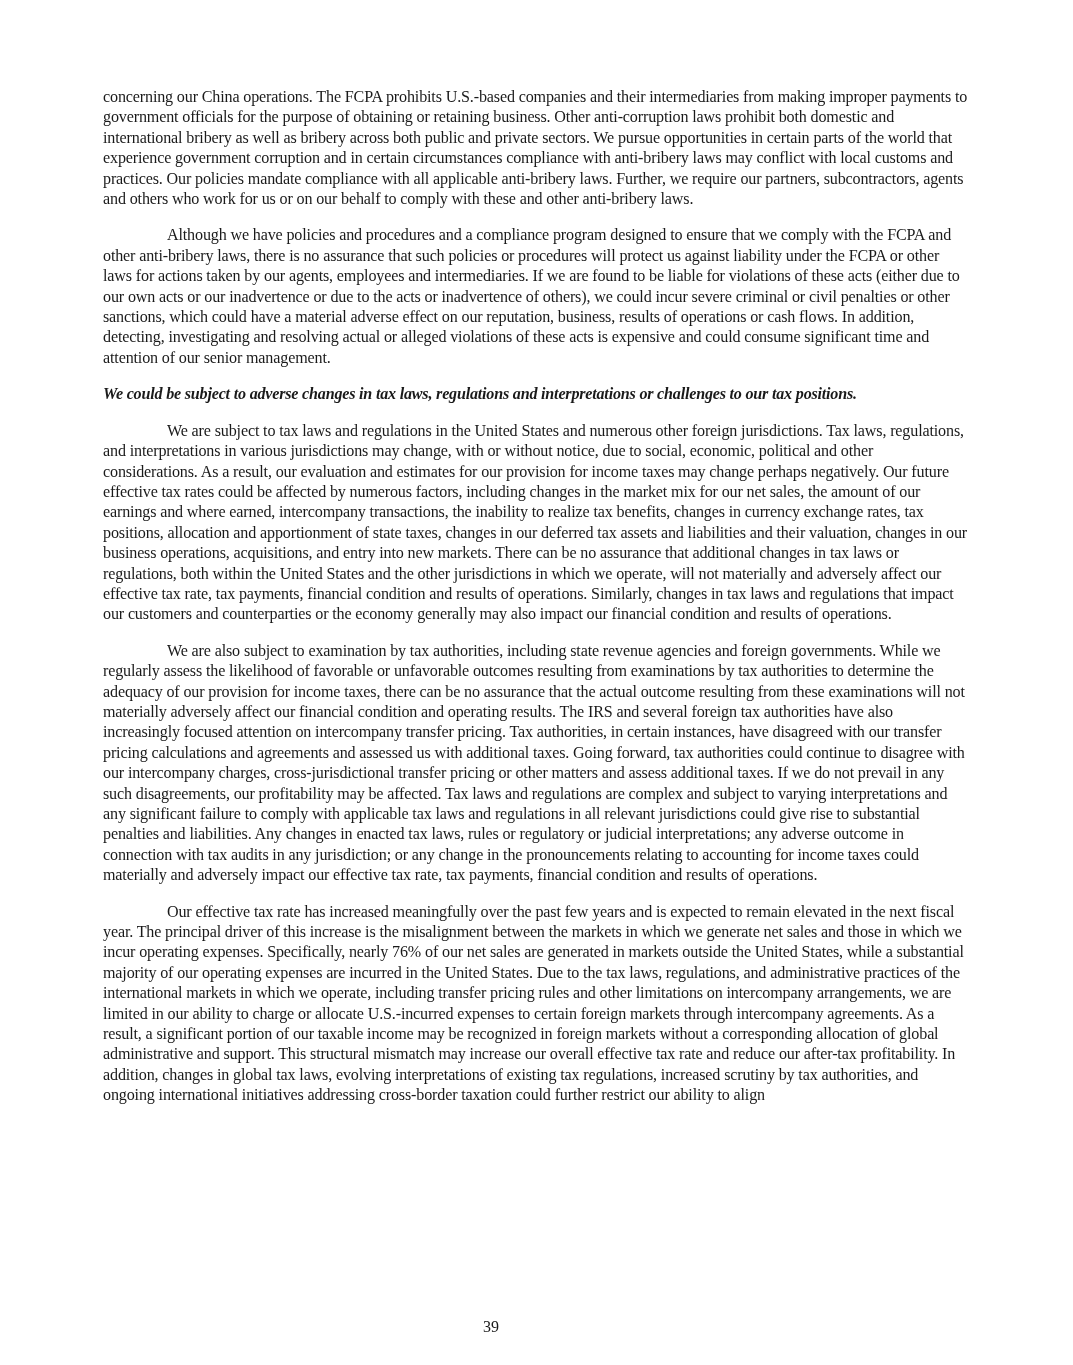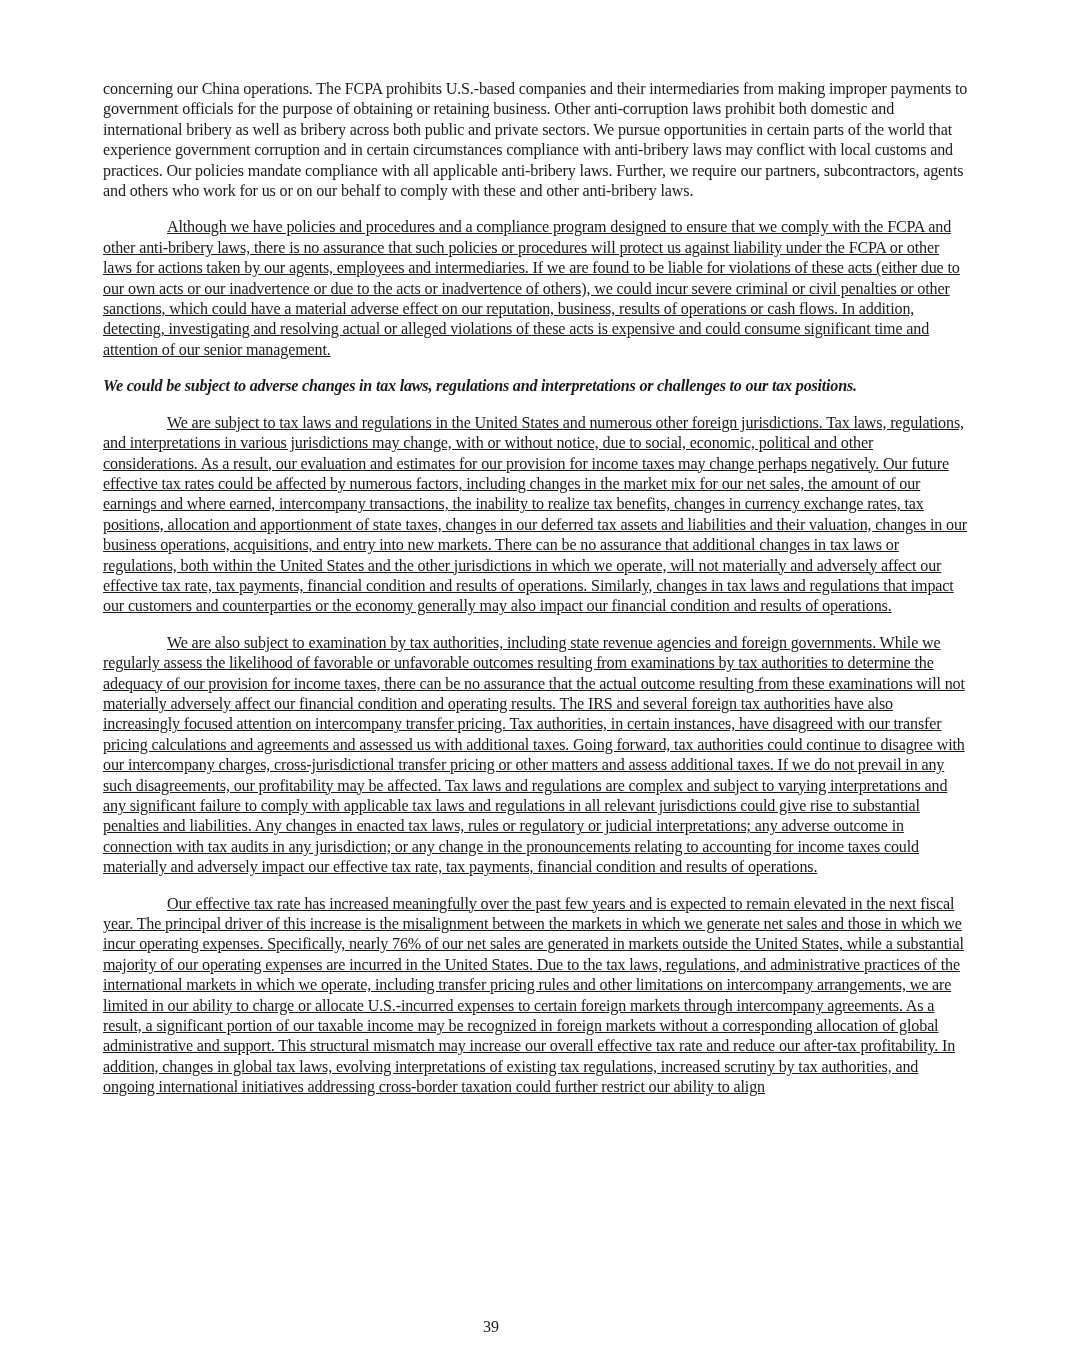--- a/index.html
+++ b/index.html
@@ -7,31 +7,31 @@
     width: 1073px;
     height: 1365px;
     position: relative;
     overflow: hidden;
     font-family: "Liberation Serif", "DejaVu Serif", serif;
     color: #1a1a1a;
   }
   .page {
     position: absolute;
     left: 103px;
-    top: 79px;
+    top: 87px;
     width: 866px;
     font-size: 16.1px;
     line-height: 20.4px;
   }
   .para {
     margin: 0 0 16px 0;
     text-align: left;
     letter-spacing: -0.15px;
   }
-  .para.indent { text-indent: 64px; text-decoration: underline; }
+  .para.indent { text-indent: 64px; }
   .heading {
     margin: 16px 0 16px 0;
     font-weight: bold;
     font-style: italic;
     letter-spacing: -0.2px;
   }
   .page-number {
     position: absolute;
     top: 1318px;
     left: 0;

